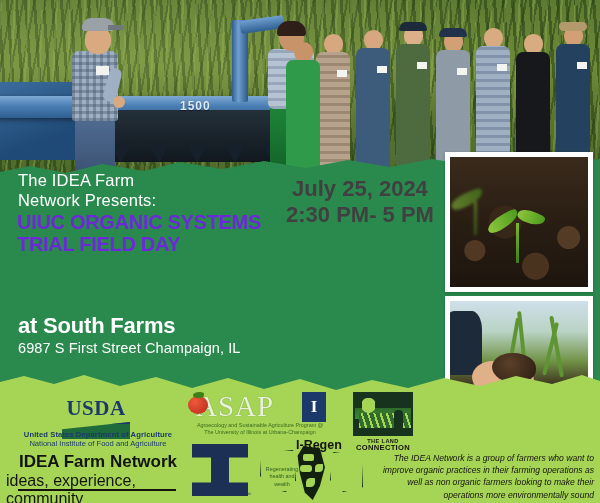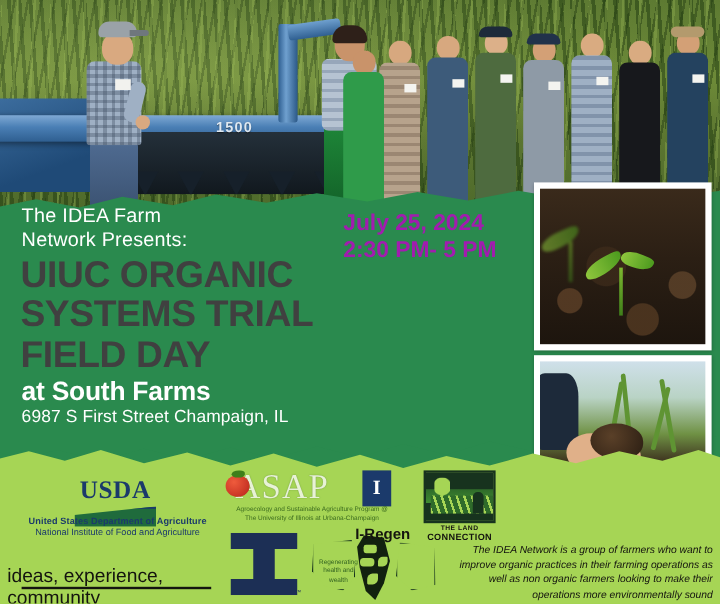--- a/index.html
+++ b/index.html
@@ -141,37 +141,37 @@
 
   .pres-line {
     position: absolute; left: 18px; top: 170px;
     width: 250px;
     color: #ffffff; font-size: 16.5px; line-height: 1.22;
     font-weight: 400; letter-spacing: .2px;
   }
   .main-title {
     position: absolute; left: 17px; top: 212px;
     width: 272px;
-    color: #404040;
-    font-size: 31px; line-height: 1.08;
+    color: #6d28d9;
+    font-size: 20px; line-height: 1.08;
     font-weight: 700; letter-spacing: -.3px;
   }
   .subtitle {
     position: absolute; left: 18px; top: 313px;
     color: #ffffff; font-size: 22px; font-weight: 700; letter-spacing: -.2px;
   }
   .address {
     position: absolute; left: 18px; top: 340px;
     color: #ffffff; font-size: 14.5px; font-weight: 400; letter-spacing: .1px;
   }
 
   .date-block {
     position: absolute; left: 286px; top: 176px;
-    color: #a21caf; font-size: 19px; font-weight: 700;
-    line-height: 1.18; text-align: left;
+    color: #404040; font-size: 22px; font-weight: 700;
+    line-height: 1.18; text-align: center;
   }
   .bullets {
     position: absolute; left: 284px; top: 222px;
     width: 150px;
     color: #ffffff; font-size: 14.5px; line-height: 1.42;
     list-style: none;
   }
   .bullets li { position: relative; padding-left: 13px; margin-bottom: 5px; }
   .bullets li::before {
     content: "•"; position: absolute; left: 0; top: -1px; font-size: 15px;
@@ -487,20 +487,21 @@
   </div>
 
   <div class="bottom-band"></div>
 
   <div class="usda-logo" style="z-index:3">
     <div class="usda-word">USDA</div>
     <div class="usda-swoosh"></div>
   </div>
   <div class="usda-sub1" style="z-index:3">United States Department of Agriculture</div>
   <div class="usda-sub2" style="z-index:3">National Institute of Food and Agriculture</div>
+  <div class="idea-name" style="z-index:3">IDEA Farm Network</div>
   <div class="idea-tag" style="z-index:3">ideas, experience, community</div>
   <div class="idea-rule" style="z-index:3"></div>
 
   <div class="asap-logo" style="z-index:3">
     <div class="tomato"></div>
     <div class="asap-word">ASAP</div>
     <div class="asap-i-box">
       <span class="asap-i-glyph">I</span>
     </div>
     <div class="asap-sub">Agroecology and Sustainable Agriculture Program @ The University of Illinois at Urbana-Champaign</div>

